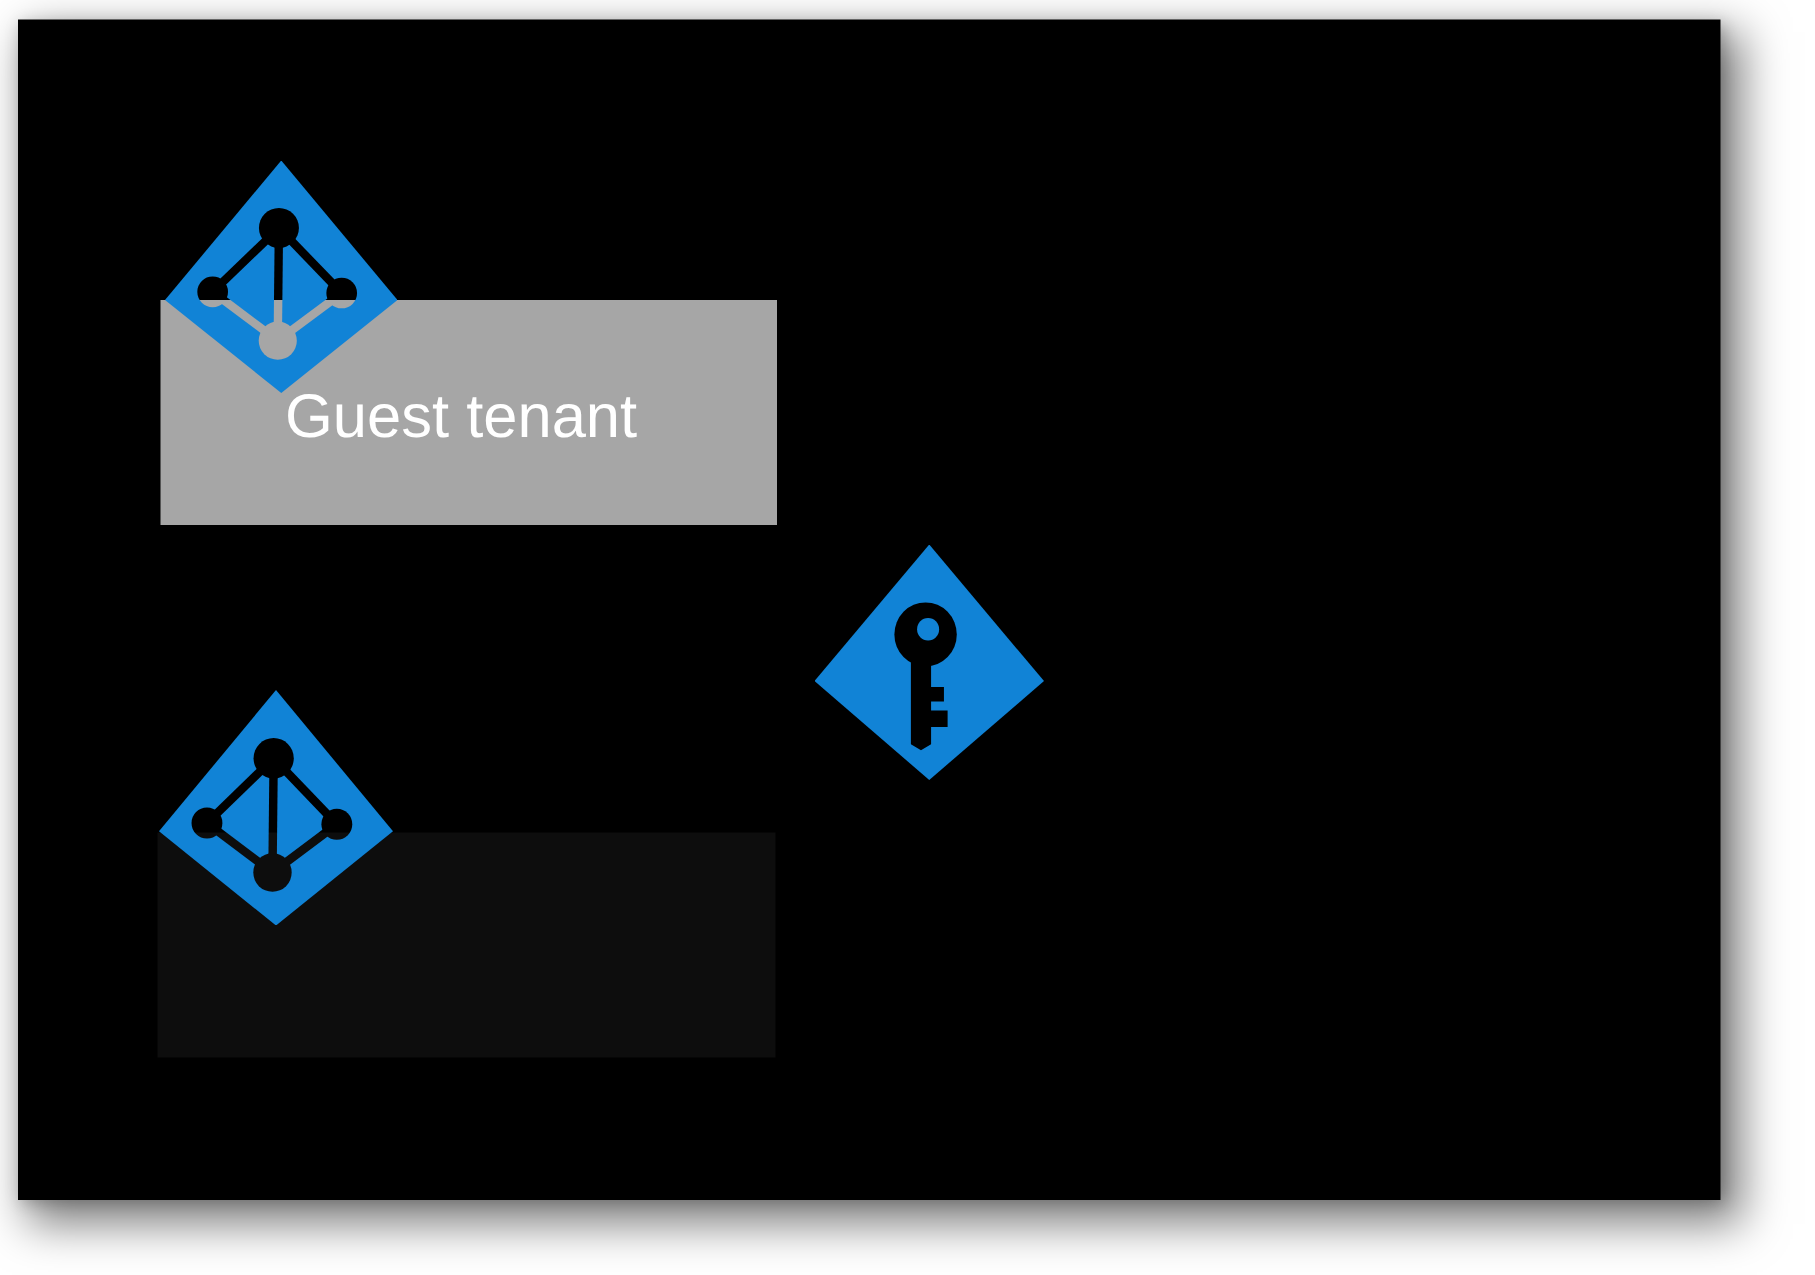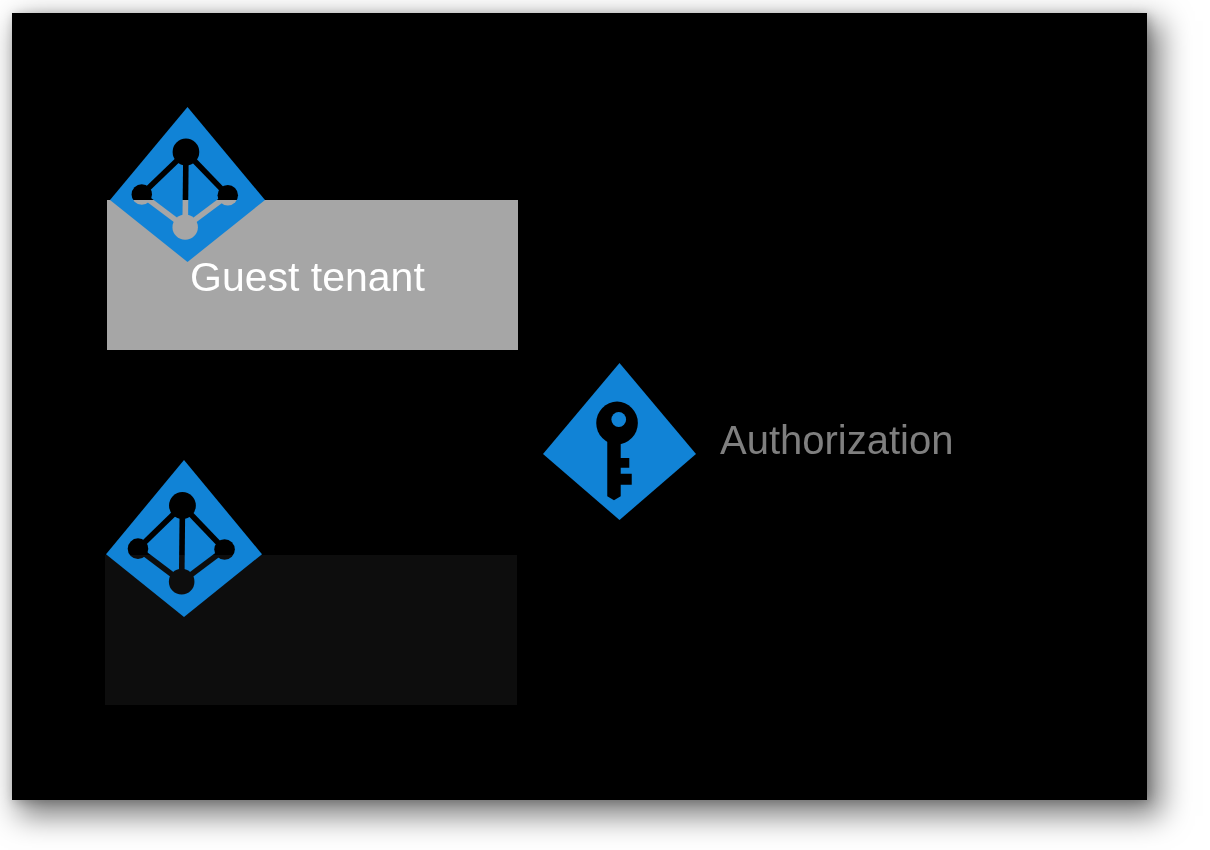--- a/index.html
+++ b/index.html
@@ -146,16 +146,15 @@
           <circle cx="48.4" cy="38.2" r="13.6" fill="#000000"></circle>
           <path fill="#000000" d="M42,47 h8.8 v13.5 h5.6 v6.2 h-5.6 v3.8 h7.2 v7 h-7.2 v7.3 l-4.4,2.6 l-4.4,-2.6 Z"></path>
           <circle cx="49.5" cy="36" r="4.8" fill="#ffffff"></circle>
         </mask>
       </defs>
       <polygon class="diamond" points="50,0 100,58 50,100 0,58" mask="url(#keyMask)"></polygon>
     </svg>
   </div>
 
   <div class="abs question-text">
-    <span>Authorization</span>
   </div>
 
 </div>
 
 </body></html>

